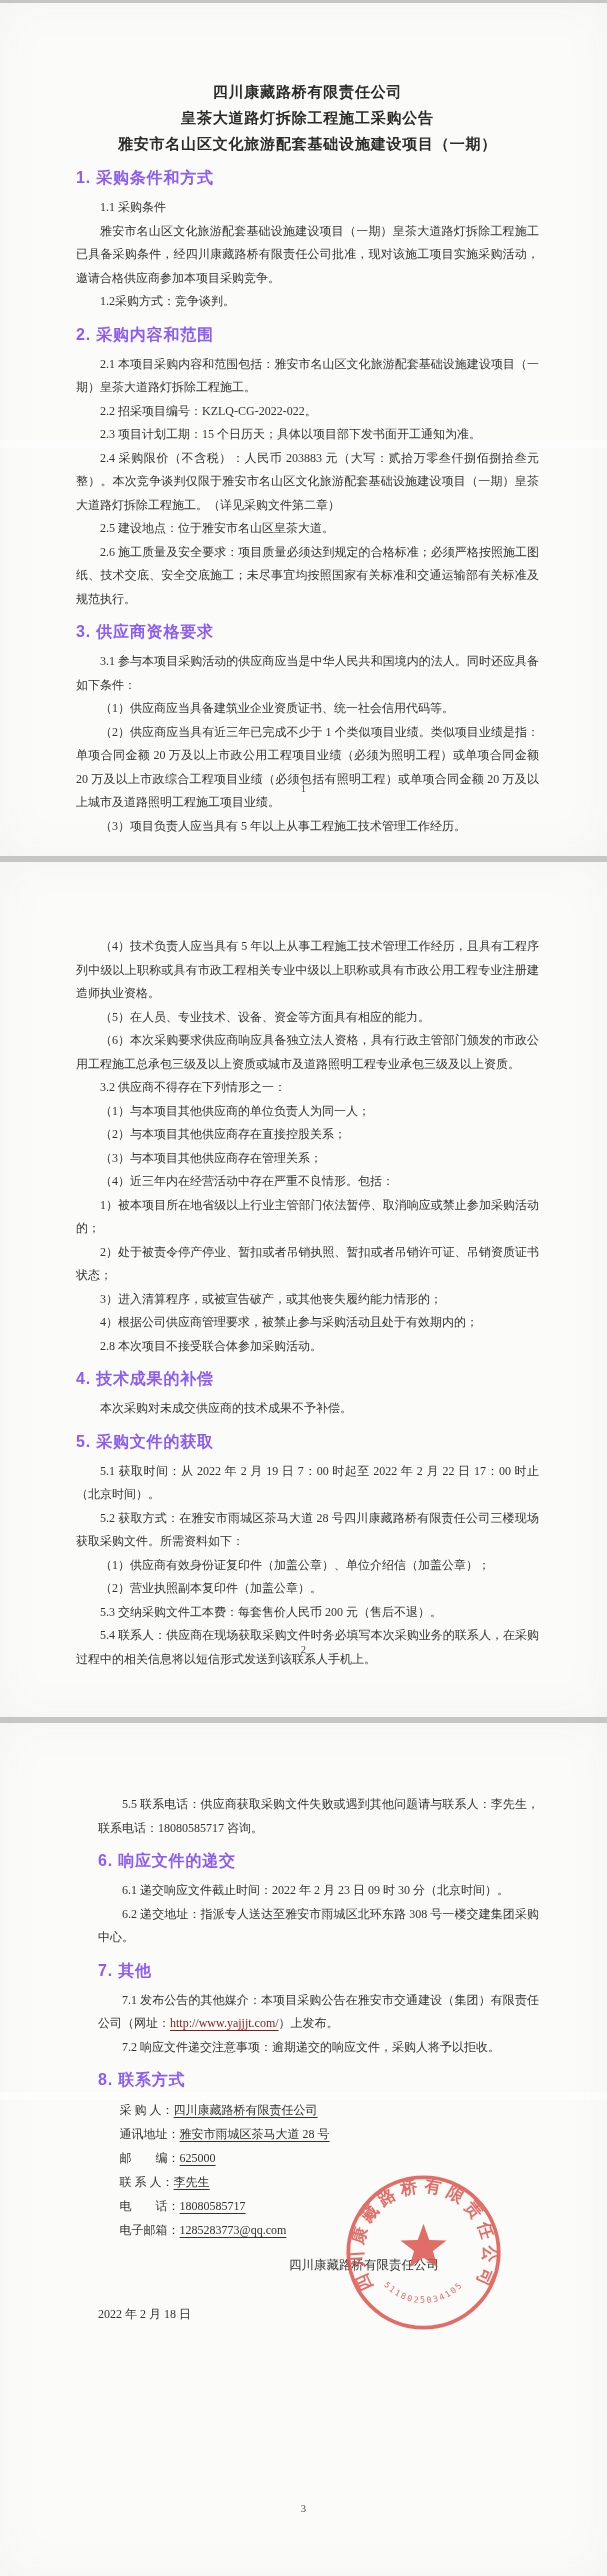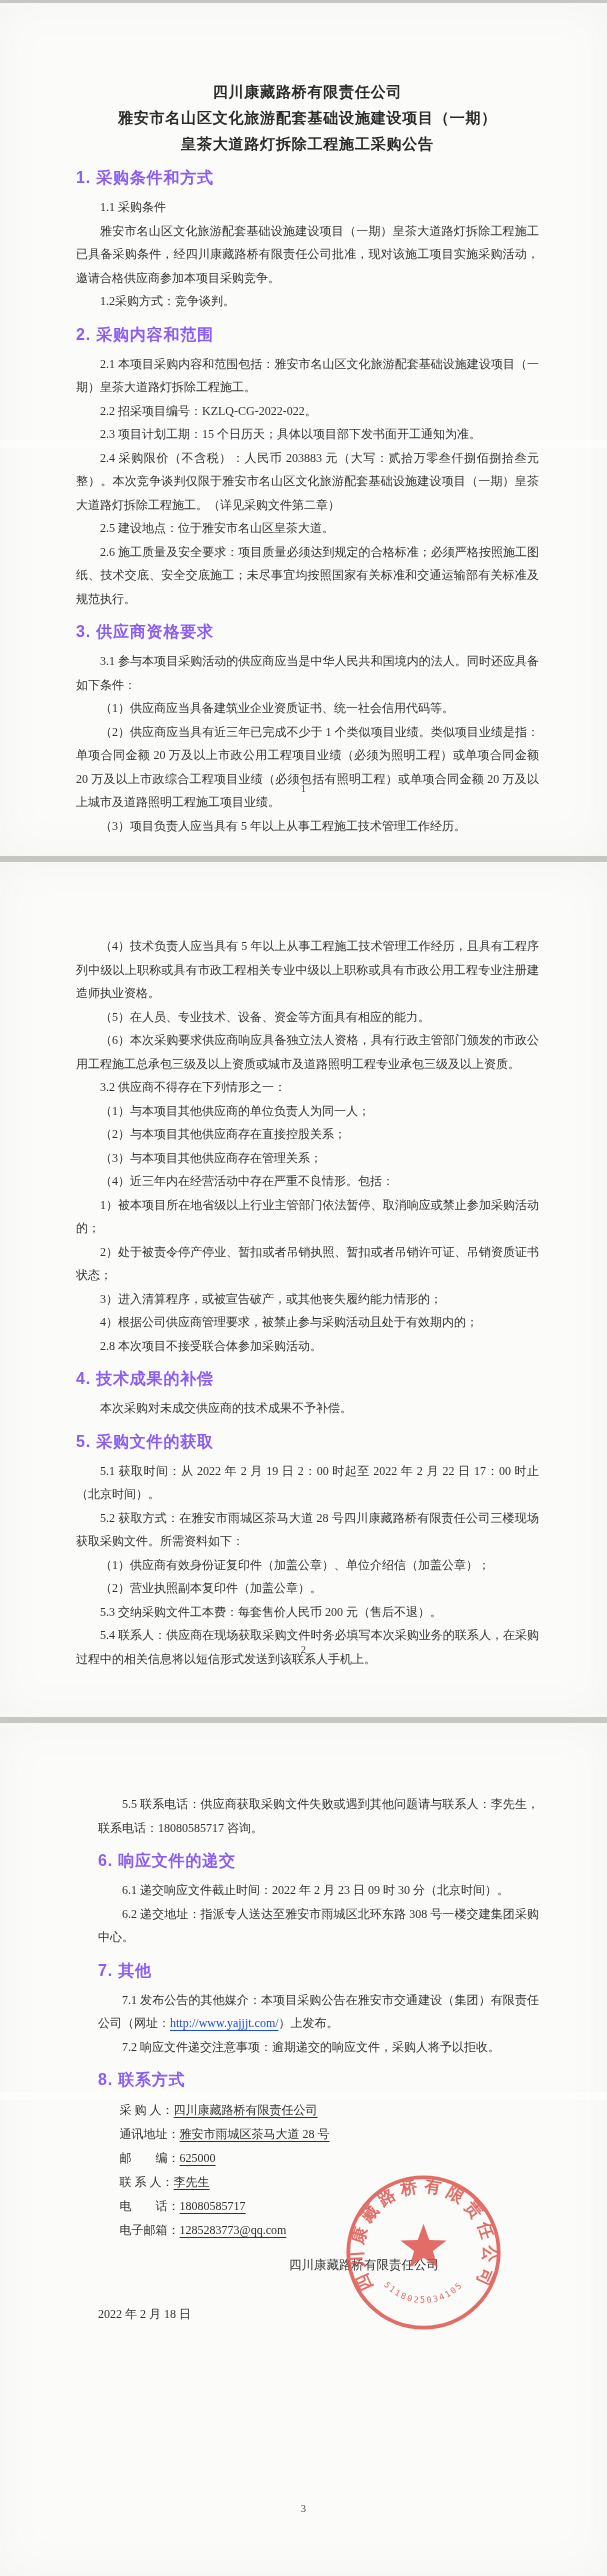--- a/index.html
+++ b/index.html
@@ -40,21 +40,21 @@
     letter-spacing:0.8px;
   }
   p.body {
     font-size:12px;
     line-height:23.5px;
     text-indent:2em;
     text-align:justify;
     color:#333;
   }
   .u { text-underline-offset:3px;margin-top:26px; }
-  .link { color:#1d4ed8; text-decoration:underline; text-underline-offset:3px; cursor:pointer; }
+  .link { color:#7f1d1d; text-decoration:underline; text-underline-offset:3px; cursor:pointer; }
 
   .contact-row { font-size:12px; line-height:24px; padding-left:1.8em; }
   .contact-row .val { text-decoration:underline; text-underline-offset:3px; }
 
   .sig-company { text-align:right; padding-right:100px; font-size:12.5px; line-height:23px; margin-top:12px; position:relative; z-index:2; }
   .sig-date    { text-align:left; padding-right:121px; font-size:12px;  line-height:23px; margin-top:26px; position:relative; z-index:2; }
 
   .seal {
     position:absolute;
     left:343px;
@@ -81,22 +81,22 @@
   .page-1::after { top:437px; }
   .page-3::after { top:369px; }
 </style>
 </head>
 <body>
 
 <div class="scan-stack">
 
   <div class="page page-1">
     <div class="doc-title">四川康藏路桥有限责任公司</div>
+    <div class="doc-title">皇茶大道路灯拆除工程施工采购公告</div>
     <div class="doc-title">雅安市名山区文化旅游配套基础设施建设项目（一期）</div>
-    <div class="doc-title">皇茶大道路灯拆除工程施工采购公告</div>
 
     <h2 class="sec">1. 采购条件和方式</h2>
     <p class="body">1.1 采购条件</p>
     <p class="body">雅安市名山区文化旅游配套基础设施建设项目（一期）皇茶大道路灯拆除工程施工已具备采购条件，经四川康藏路桥有限责任公司批准，现对该施工项目实施采购活动，邀请合格供应商参加本项目采购竞争。</p>
     <p class="body">1.2采购方式：竞争谈判。</p>
 
     <h2 class="sec">2. 采购内容和范围</h2>
     <p class="body">2.1 本项目采购内容和范围包括：雅安市名山区文化旅游配套基础设施建设项目（一期）皇茶大道路灯拆除工程施工。</p>
     <p class="body">2.2 招采项目编号：KZLQ-CG-2022-022。</p>
     <p class="body">2.3 项目计划工期：15 个日历天；具体以项目部下发书面开工通知为准。</p>
@@ -125,21 +125,21 @@
     <p class="body">1）被本项目所在地省级以上行业主管部门依法暂停、取消响应或禁止参加采购活动的；</p>
     <p class="body">2）处于被责令停产停业、暂扣或者吊销执照、暂扣或者吊销许可证、吊销资质证书状态；</p>
     <p class="body">3）进入清算程序，或被宣告破产，或其他丧失履约能力情形的；</p>
     <p class="body">4）根据公司供应商管理要求，被禁止参与采购活动且处于有效期内的；</p>
     <p class="body">2.8 本次项目不接受联合体参加采购活动。</p>
 
     <h2 class="sec">4. 技术成果的补偿</h2>
     <p class="body">本次采购对未成交供应商的技术成果不予补偿。</p>
 
     <h2 class="sec">5. 采购文件的获取</h2>
-    <p class="body"><span>5.1 获取时间：从 </span><span class="u">2022 年 2 月 19 日</span><span> 2：00 时起至 </span><span class="u">2022 年 2 月 22 日</span><span> 17：00 时止（北京时间）。</span></p>
+    <p class="body"><span>5.1 获取时间：从 </span><span class="u">2022 年 2 月 19 日</span><span> 7：00 时起至 </span><span class="u">2022 年 2 月 22 日</span><span> 17：00 时止（北京时间）。</span></p>
     <p class="body"><span>5.2 获取方式：在</span><span class="u">雅安市雨城区茶马大道 28 号四川康藏路桥有限责任公司三楼</span><span>现场获取采购文件。所需资料如下：</span></p>
     <p class="body">（1）供应商有效身份证复印件（加盖公章）、单位介绍信（加盖公章）；</p>
     <p class="body">（2）营业执照副本复印件（加盖公章）。</p>
     <p class="body">5.3 交纳采购文件工本费：每套售价人民币 200 元（售后不退）。</p>
     <p class="body">5.4 联系人：供应商在现场获取采购文件时务必填写本次采购业务的联系人，在采购过程中的相关信息将以短信形式发送到该联系人手机上。</p>
 
     <div class="pageno">2</div>
   </div>
 
   <div class="page page-3">

